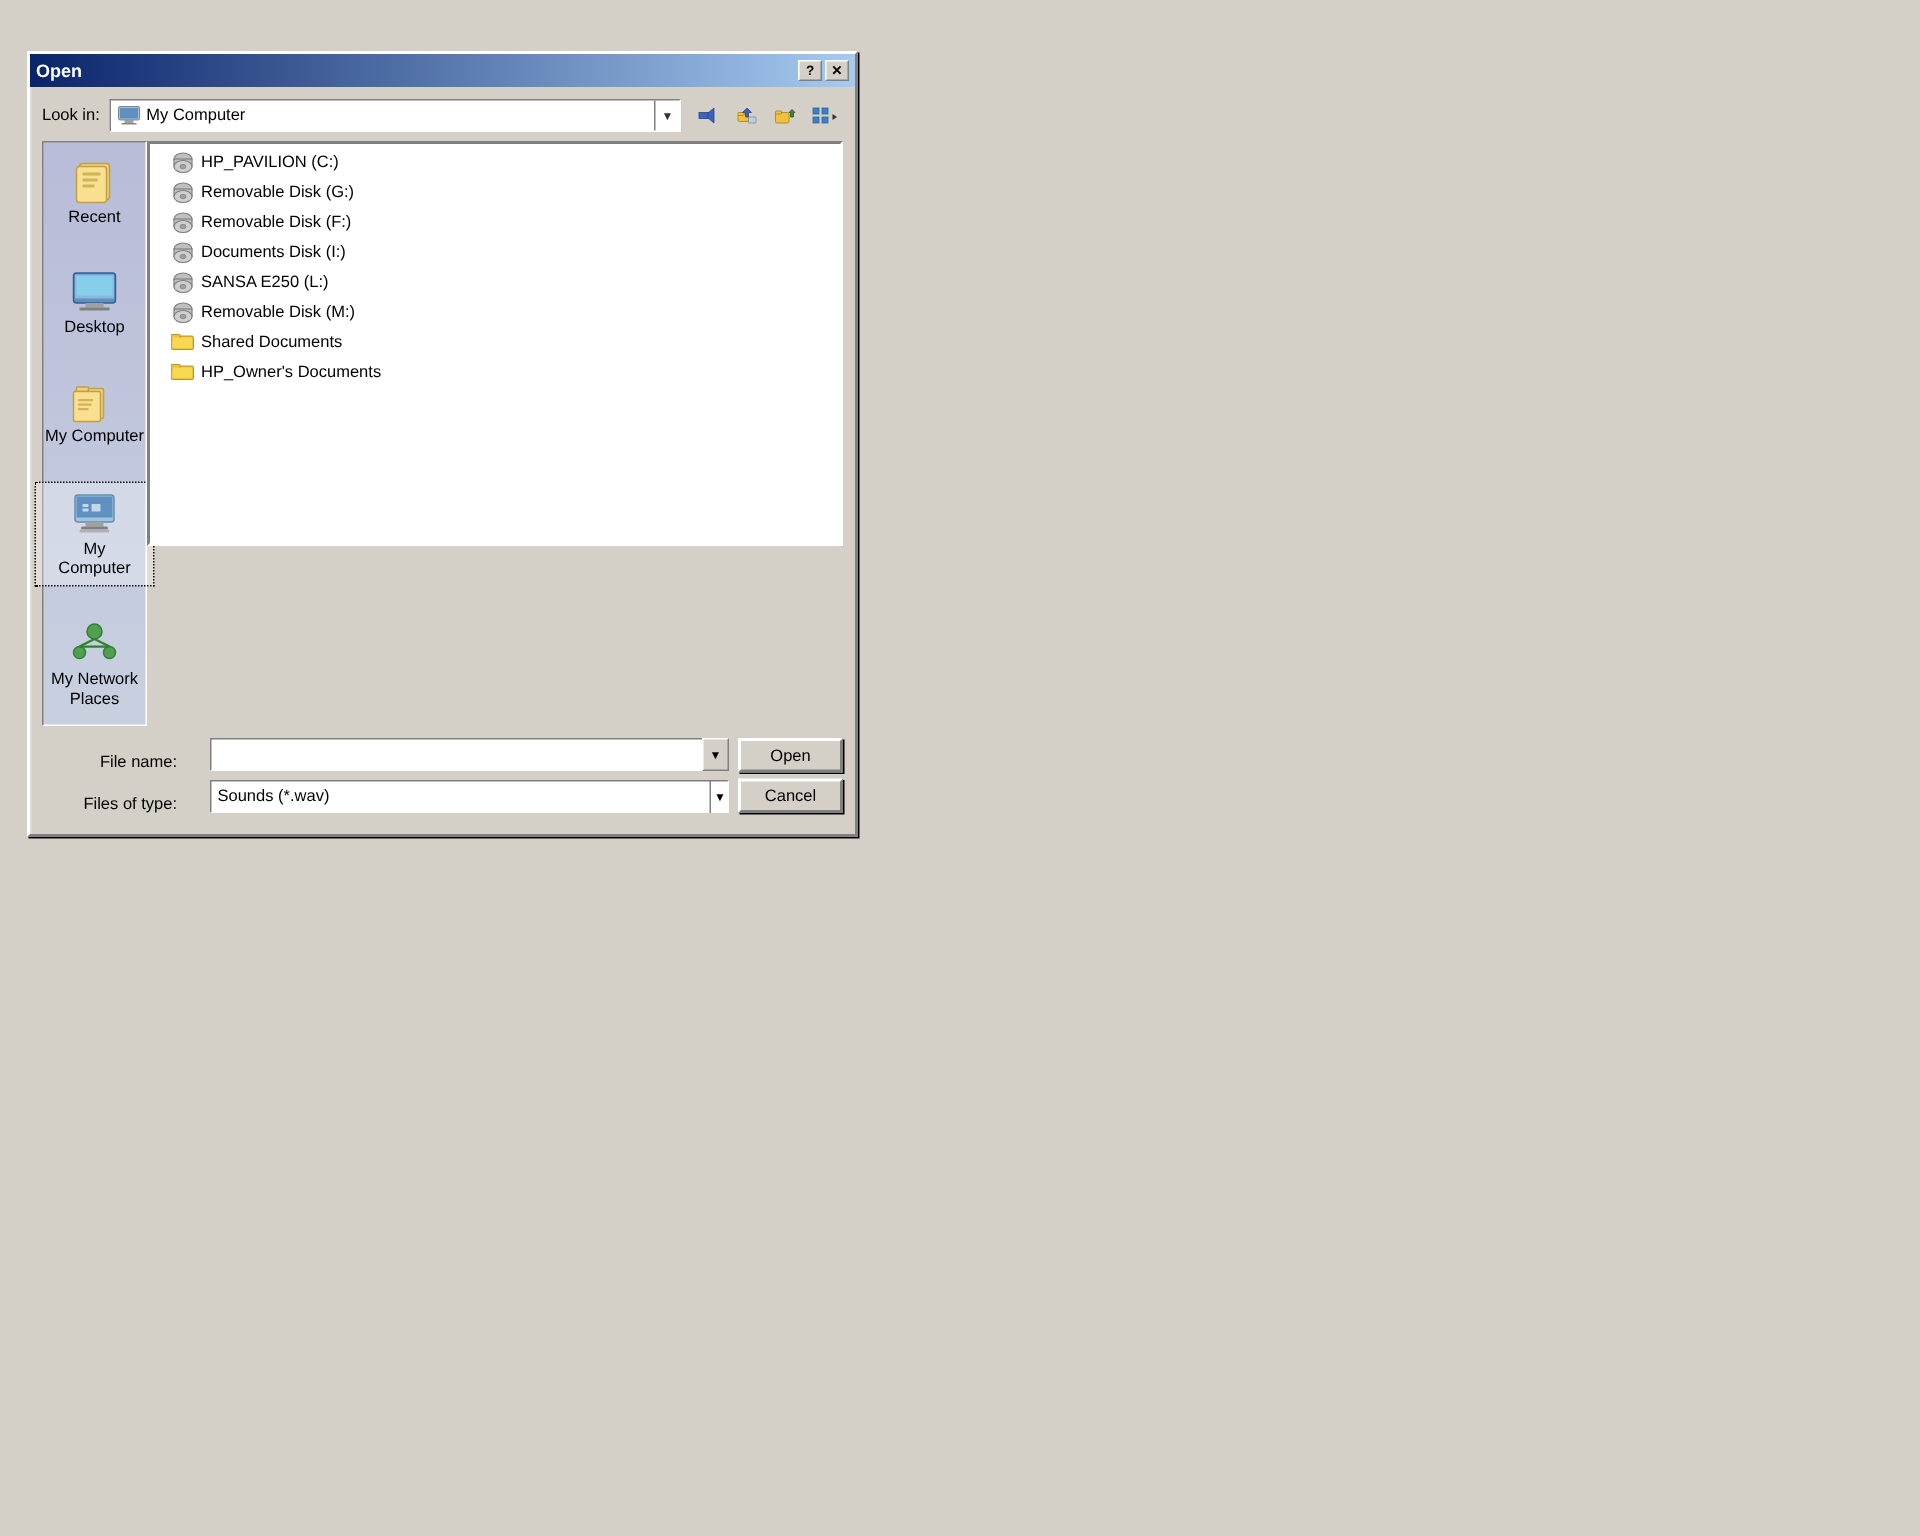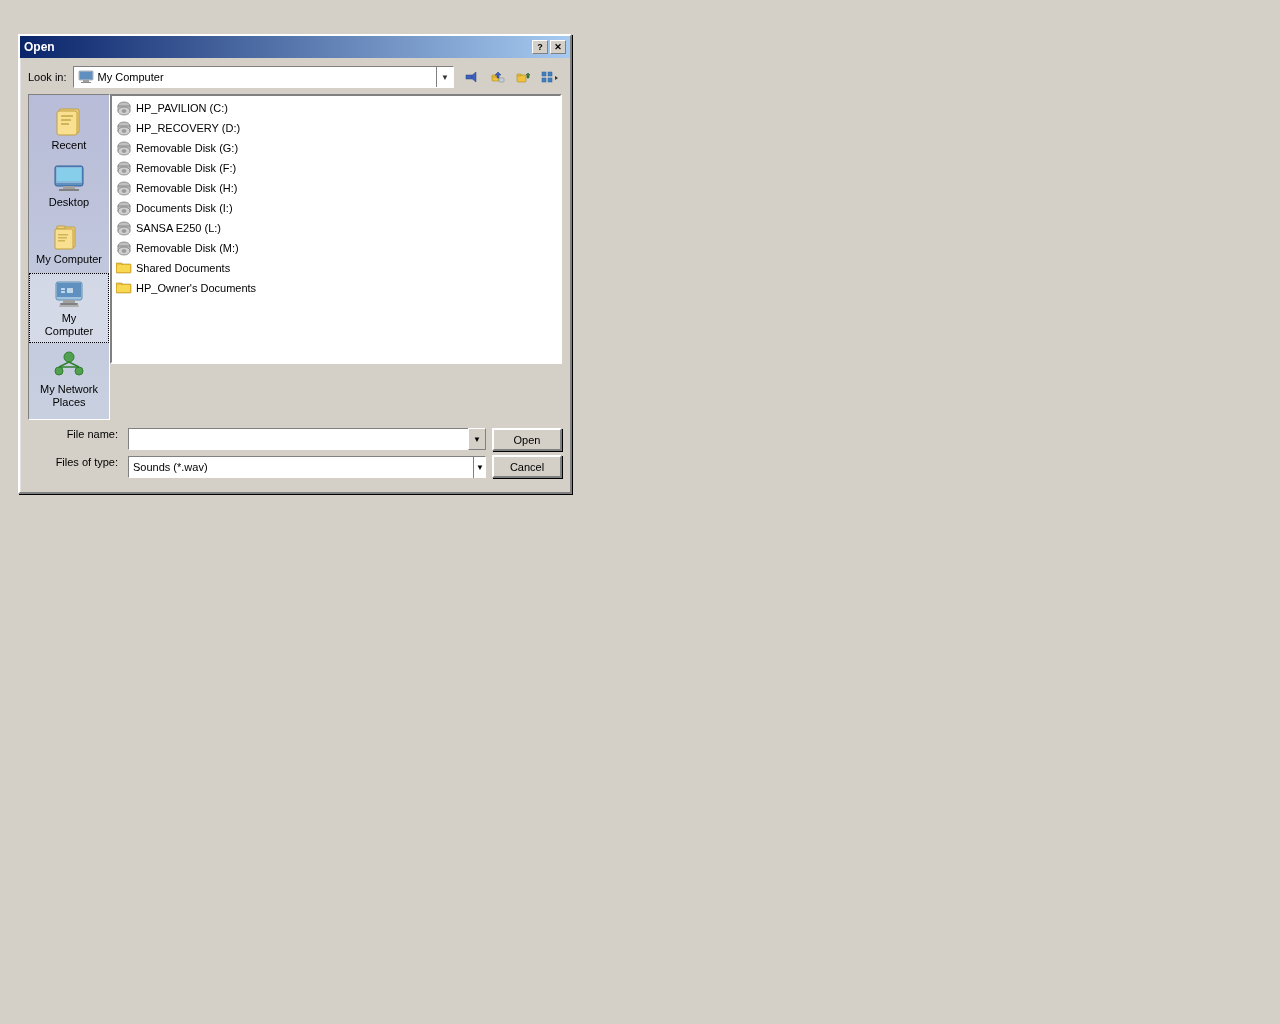--- a/index.html
+++ b/index.html
@@ -136,27 +136,27 @@
       cursor: pointer;
       font-size: 12px;
     }
 
     .main-area {
       display: flex;
       gap: 0;
     }
 
     .left-panel {
-      width: 82px;
+      width: 70px;
       background: #d4d0c8;
       display: flex;
       flex-direction: column;
       align-items: center;
       padding: 6px 0;
-      gap: 2px;
+      gap: 18px;
       border: 1px solid;
       border-color: #808080 #ffffff #ffffff #808080;
       background: linear-gradient(to bottom, #b8bcd8 0%, #c8d0e0 100%);
       justify-content: center;
     }
 
     .left-item {
       display: flex;
       flex-direction: column;
       align-items: center;
@@ -193,35 +193,35 @@
     }
 
     .file-list {
       list-style: none;
       padding: 2px 0;
     }
 
     .file-item {
       display: flex;
       align-items: center;
-      padding: 1px 4px;
+      padding: 1px 14px;
       cursor: pointer;
       font-size: 11px;
       height: 20px;
     }
 
     .bottom-area {
       margin-top: 8px;
     }
 
     .form-row {
       display: flex;
-      align-items: flex-start;
+      align-items: flex-end;
       margin-bottom: 6px;
-      gap: 10px;
+      gap: 22px;
     }
 
     .form-label {
       width: 90px;
       text-align: right;
       font-size: 11px;
     }
 
     .form-input-wrapper {
       flex: 1;
@@ -466,54 +466,32 @@
               </li>
               <li class="file-item">
                 <span style="display: inline-block; width: 16px; height: 16px; margin-right: 4px; flex-shrink: 0; vertical-align: middle;">
                   <svg viewBox="0 0 16 16" width="16" height="16">
         <ellipse cx="8" cy="6" rx="6" ry="4" fill="#c0c0c0" stroke="#808080" stroke-width="0.8"></ellipse>
         <rect x="2" y="6" width="12" height="5" fill="#c0c0c0" stroke="#808080" stroke-width="0.8"></rect>
         <ellipse cx="8" cy="11" rx="6" ry="4" fill="#d0d0d0" stroke="#808080" stroke-width="0.8"></ellipse>
         <ellipse cx="8" cy="11" rx="2" ry="1.5" fill="#a0a0a0" stroke="#808080" stroke-width="0.5"></ellipse>
       </svg>
                 </span>
-                <span>HP_RECOVERY (D:)</span>
+                <span>Removable Disk (G:)</span>
               </li>
               <li class="file-item">
                 <span style="display: inline-block; width: 16px; height: 16px; margin-right: 4px; flex-shrink: 0; vertical-align: middle;">
                   <svg viewBox="0 0 16 16" width="16" height="16">
         <ellipse cx="8" cy="6" rx="6" ry="4" fill="#c0c0c0" stroke="#808080" stroke-width="0.8"></ellipse>
         <rect x="2" y="6" width="12" height="5" fill="#c0c0c0" stroke="#808080" stroke-width="0.8"></rect>
         <ellipse cx="8" cy="11" rx="6" ry="4" fill="#d0d0d0" stroke="#808080" stroke-width="0.8"></ellipse>
         <ellipse cx="8" cy="11" rx="2" ry="1.5" fill="#a0a0a0" stroke="#808080" stroke-width="0.5"></ellipse>
       </svg>
                 </span>
-                <span>Removable Disk (G:)</span>
-              </li>
-              <li class="file-item">
-                <span style="display: inline-block; width: 16px; height: 16px; margin-right: 4px; flex-shrink: 0; vertical-align: middle;">
-                  <svg viewBox="0 0 16 16" width="16" height="16">
-        <ellipse cx="8" cy="6" rx="6" ry="4" fill="#c0c0c0" stroke="#808080" stroke-width="0.8"></ellipse>
-        <rect x="2" y="6" width="12" height="5" fill="#c0c0c0" stroke="#808080" stroke-width="0.8"></rect>
-        <ellipse cx="8" cy="11" rx="6" ry="4" fill="#d0d0d0" stroke="#808080" stroke-width="0.8"></ellipse>
-        <ellipse cx="8" cy="11" rx="2" ry="1.5" fill="#a0a0a0" stroke="#808080" stroke-width="0.5"></ellipse>
-      </svg>
-                </span>
                 <span>Removable Disk (F:)</span>
-              </li>
-              <li class="file-item">
-                <span style="display: inline-block; width: 16px; height: 16px; margin-right: 4px; flex-shrink: 0; vertical-align: middle;">
-                  <svg viewBox="0 0 16 16" width="16" height="16">
-        <ellipse cx="8" cy="6" rx="6" ry="4" fill="#c0c0c0" stroke="#808080" stroke-width="0.8"></ellipse>
-        <rect x="2" y="6" width="12" height="5" fill="#c0c0c0" stroke="#808080" stroke-width="0.8"></rect>
-        <ellipse cx="8" cy="11" rx="6" ry="4" fill="#d0d0d0" stroke="#808080" stroke-width="0.8"></ellipse>
-        <ellipse cx="8" cy="11" rx="2" ry="1.5" fill="#a0a0a0" stroke="#808080" stroke-width="0.5"></ellipse>
-      </svg>
-                </span>
-                <span>Removable Disk (H:)</span>
               </li>
               <li class="file-item">
                 <span style="display: inline-block; width: 16px; height: 16px; margin-right: 4px; flex-shrink: 0; vertical-align: middle;">
                   <svg viewBox="0 0 16 16" width="16" height="16">
         <ellipse cx="8" cy="6" rx="6" ry="4" fill="#c0c0c0" stroke="#808080" stroke-width="0.8"></ellipse>
         <rect x="2" y="6" width="12" height="5" fill="#c0c0c0" stroke="#808080" stroke-width="0.8"></rect>
         <ellipse cx="8" cy="11" rx="6" ry="4" fill="#d0d0d0" stroke="#808080" stroke-width="0.8"></ellipse>
         <ellipse cx="8" cy="11" rx="2" ry="1.5" fill="#a0a0a0" stroke="#808080" stroke-width="0.5"></ellipse>
       </svg>
                 </span>

